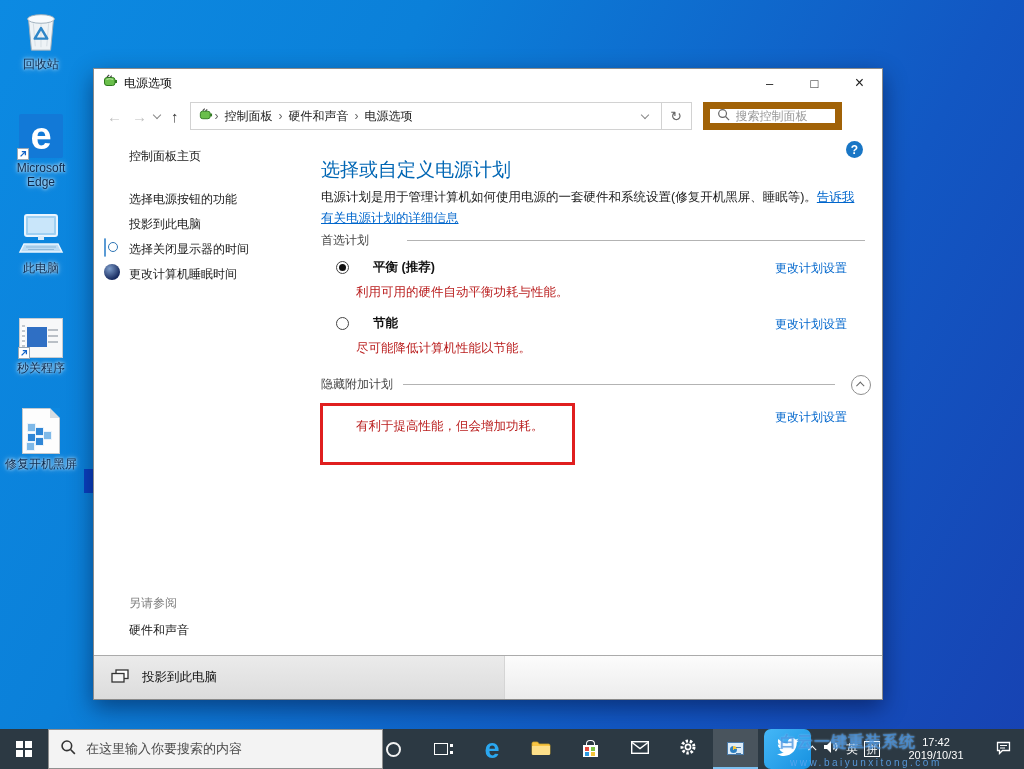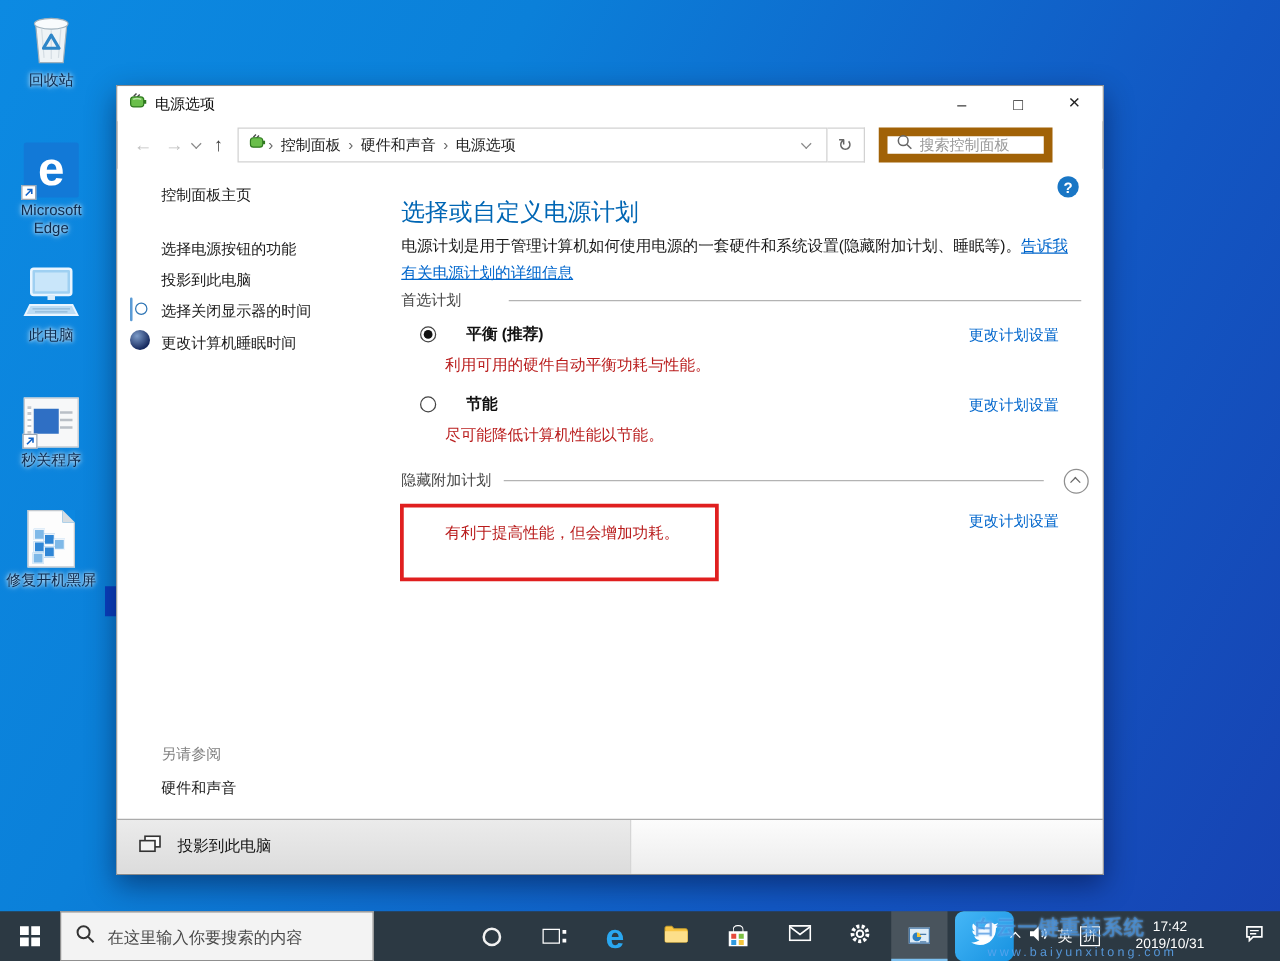--- a/index.html
+++ b/index.html
@@ -103,22 +103,22 @@
              background:linear-gradient(#ebebeb,#dcdcdc); border-right:1px solid #d5d5d5;
              display:flex; align-items:center; padding-left:17px; gap:13px; }
   .wf-label { font-size:12.5px; color:#111; }
 
   
   .taskbar { position:absolute; left:0; bottom:0; width:1024px; height:40px; background:#2c3943; z-index:4; }
   .tb-btn { position:absolute; top:0; height:40px; display:flex; align-items:center; justify-content:center; cursor:pointer; }
   .tb-start { left:0; width:48px; }
   .winlogo { display:grid; grid-template-columns:7px 7px; grid-template-rows:7px 7px; gap:1.5px; }
   .winlogo div { background:#fff; }
-  .tb-search { position:absolute; left:48px; top:0; width:251px; height:40px; background:#f3f3f3;
-               border:1px solid #8f8f8f; display:flex; align-items:center; padding:0 11px; gap:10px; }
+  .tb-search { position:absolute; left:48px; top:0; width:335px; height:40px; background:#f3f3f3;
+               border:1px solid #8f8f8f; display:flex; align-items:center; padding:0 11px; gap:10px;font-family:Liberation Mono, monospace; }
   .tb-search input { border:none; outline:none; background:transparent; font-size:13px; color:#444;
                      width:100%; font-family:inherit; }
   .tb-search input::placeholder { color:#4a4a4a; }
   .cortana-ring { width:15px; height:15px; border:2px solid #f2f2f2; border-radius:50%; }
   .tv { position:relative; width:14px; height:12px; border:1.5px solid #fff; }
   .tv::before { content:""; position:absolute; right:-6px; top:0; width:3px; height:3px; background:#fff; }
   .tv::after { content:""; position:absolute; right:-6px; bottom:0; width:3px; height:3px; background:#fff; }
   .edge-e { color:#2aa7f0; font-size:27px; font-weight:bold; line-height:40px; }
   .bag { position:relative; width:15px; height:12px; background:#fff; margin-top:4px; }
   .bag::before { content:""; position:absolute; left:3px; top:-5px; width:7px; height:5px;
@@ -296,21 +296,21 @@
         <div class="side-item" style="top:131px;">更改计算机睡眠时间</div>
 
         <div class="side-item see-also" style="top:460px;">另请参阅</div>
         <div class="side-item" style="top:487px;">硬件和声音</div>
       </div>
 
       <div class="main">
         <div class="help">?</div>
         <h1 class="heading">选择或自定义电源计划</h1>
 
-        <div class="intro"><span>电源计划是用于管理计算机如何使用电源的一套硬件和系统设置(隐藏附加计划、睡眠等)。</span><a class="ilink">告诉我有关电源计划的详细信息</a></div>
+        <div class="intro"><span>电源计划是用于管理计算机如何使用电源的一套硬件和系统设置(修复开机黑屏、睡眠等)。</span><a class="ilink">告诉我有关电源计划的详细信息</a></div>
 
         <div class="sec sec1">
           <span>首选计划</span>
           <div class="rule"></div>
         </div>
 
         <div class="plan p1">
           <div class="prow">
             <span class="radio sel"></span>
             <span class="pname">平衡 (推荐)</span>

